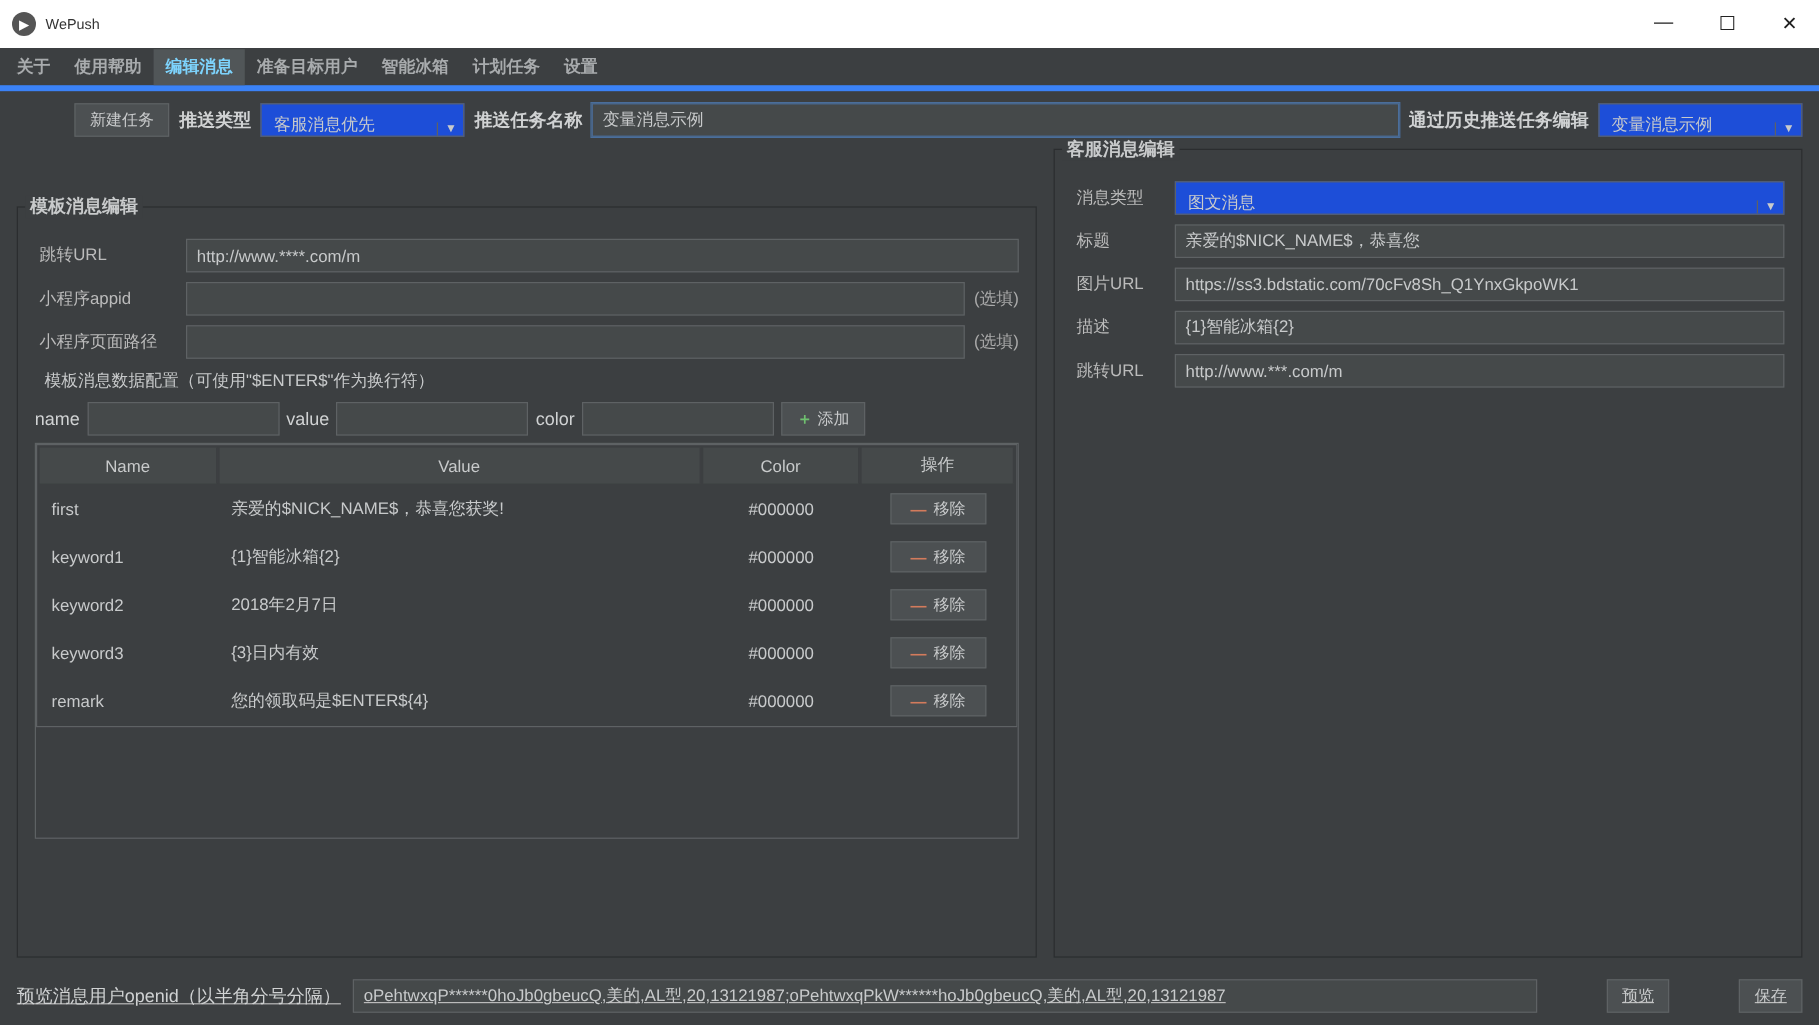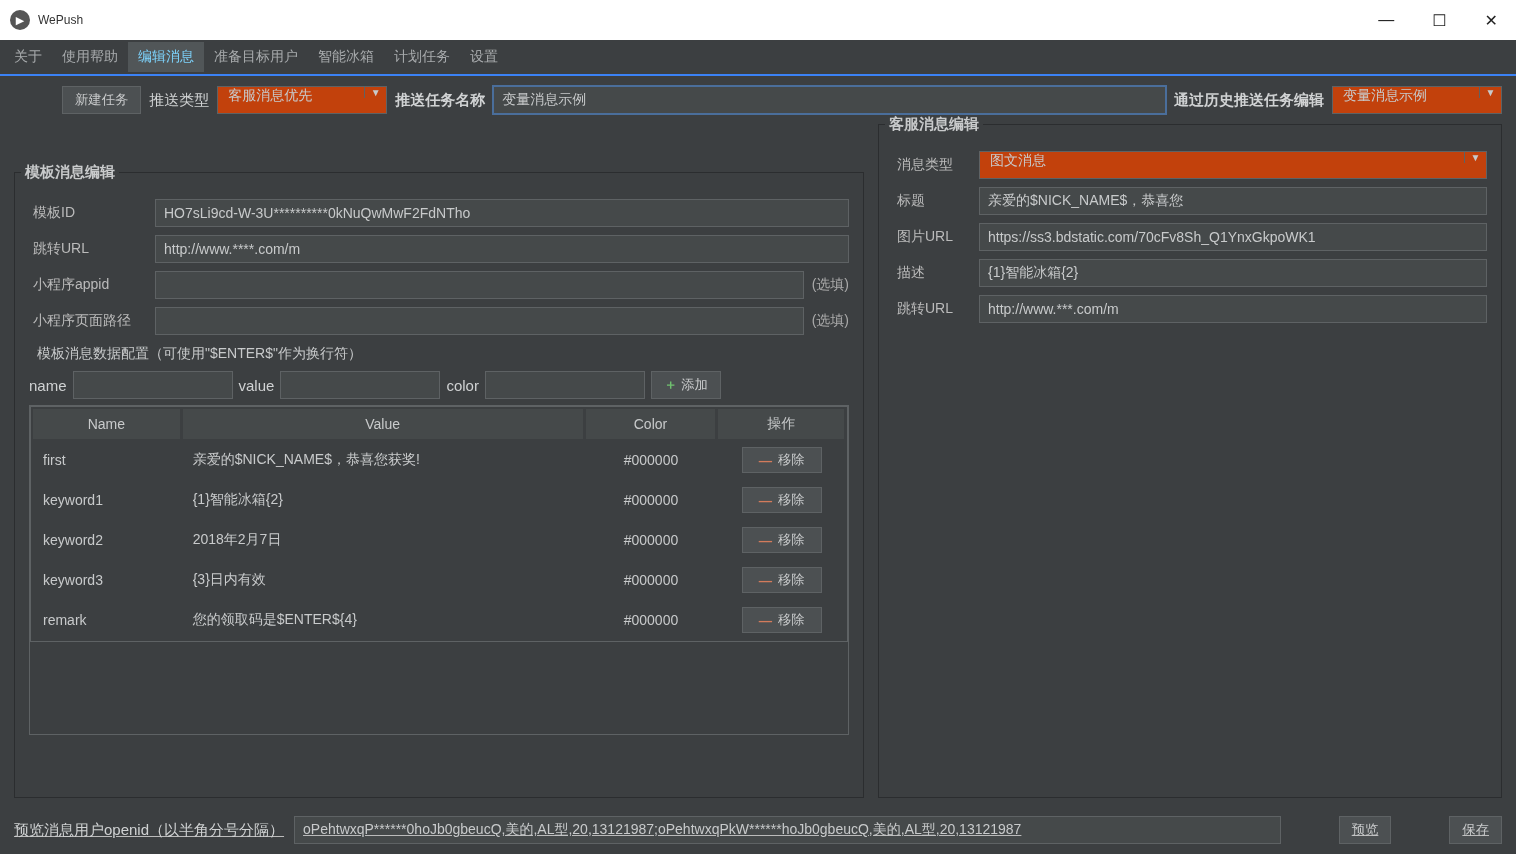--- a/index.html
+++ b/index.html
@@ -30,24 +30,25 @@
   color: #fff;
   font-size: 11px;
   margin-right: 8px;
 }
 .titlebar .app-title { font-size: 12px; color: #333; }
 .titlebar .window-controls { margin-left: auto; display: flex; gap: 38px; padding-right: 8px; }
 .titlebar .window-controls span { font-size: 16px; color: #222; cursor: default; }
 .menubar {
   height: 36px;
   background: #3c3f41;
-  border-bottom: 2px solid #3b82f6;
+  border-bottom: 5px solid #3b82f6;
   display: flex;
   align-items: center;
   padding: 0 4px;
+  font-weight: bold;
 }
 .menuitem {
   padding: 6px 10px;
   color: #a8abad;
   cursor: default;
 }
 .menuitem.active { background: #515658; color: #7dd3fc; }
 .toolbar {
   display: flex;
   align-items: center;
@@ -60,25 +61,25 @@
   color: #c8cacb;
   padding: 4px 12px;
   height: 28px;
   display: inline-flex;
   align-items: center;
   cursor: default;
   margin-left: 48px;
 }
 .lbl { color: #d0d2d3; font-size: 15px; }
 .select {
-  background: #c2410c;
+  background: #1d4ed8;
   border: 1px solid #5e6264;
   height: 28px;
   display: flex;
-  align-items: flex-start;
+  align-items: flex-end;
   color: #c8cacb;
 }
 .select .sel-text { padding: 0 10px; flex: 1; }
 .select .sel-arrow {
   border-left: 1px solid #5e6264;
   width: 22px;
   display: flex; align-items: center; justify-content: center;
   font-size: 10px;
 }
 .input {
@@ -195,43 +196,39 @@
   <div class="menuitem">使用帮助</div>
   <div class="menuitem active">编辑消息</div>
   <div class="menuitem">准备目标用户</div>
   <div class="menuitem">智能冰箱</div>
   <div class="menuitem">计划任务</div>
   <div class="menuitem">设置</div>
 </div>
 
 <div class="toolbar">
   <button class="btn">新建任务</button>
-  <span class="lbl" style="font-weight:normal">推送类型</span>
+  <span class="lbl" style="font-weight:bold">推送类型</span>
   <div class="select" style="width:170px">
     <span class="sel-text">客服消息优先</span>
     <span class="sel-arrow">▼</span>
   </div>
   <span class="lbl" style="font-weight:bold">推送任务名称</span>
   <input class="input focused" style="flex: 1 1 0%;" value="变量消息示例">
   <span class="lbl" style="font-weight:bold">通过历史推送任务编辑</span>
   <div class="select" style="width:170px">
     <span class="sel-text">变量消息示例</span>
     <span class="sel-arrow">▼</span>
   </div>
 </div>
 
 <div class="main">
 
   <div class="panel left-panel">
     <div class="panel-title">模板消息编辑</div>
 
-    <div class="form-row">
-      <div class="row-label">模板ID</div>
-      <input class="input row-input" value="HO7sLi9cd-W-3U**********0kNuQwMwF2FdNTho" style="">
-    </div>
     <div class="form-row">
       <div class="row-label">跳转URL</div>
       <input class="input row-input" value="http://www.****.com/m" style="">
     </div>
     <div class="form-row">
       <div class="row-label">小程序appid</div>
       <input class="input row-input" value="" style="">
       <div class="row-hint">(选填)</div>
     </div>
     <div class="form-row">

